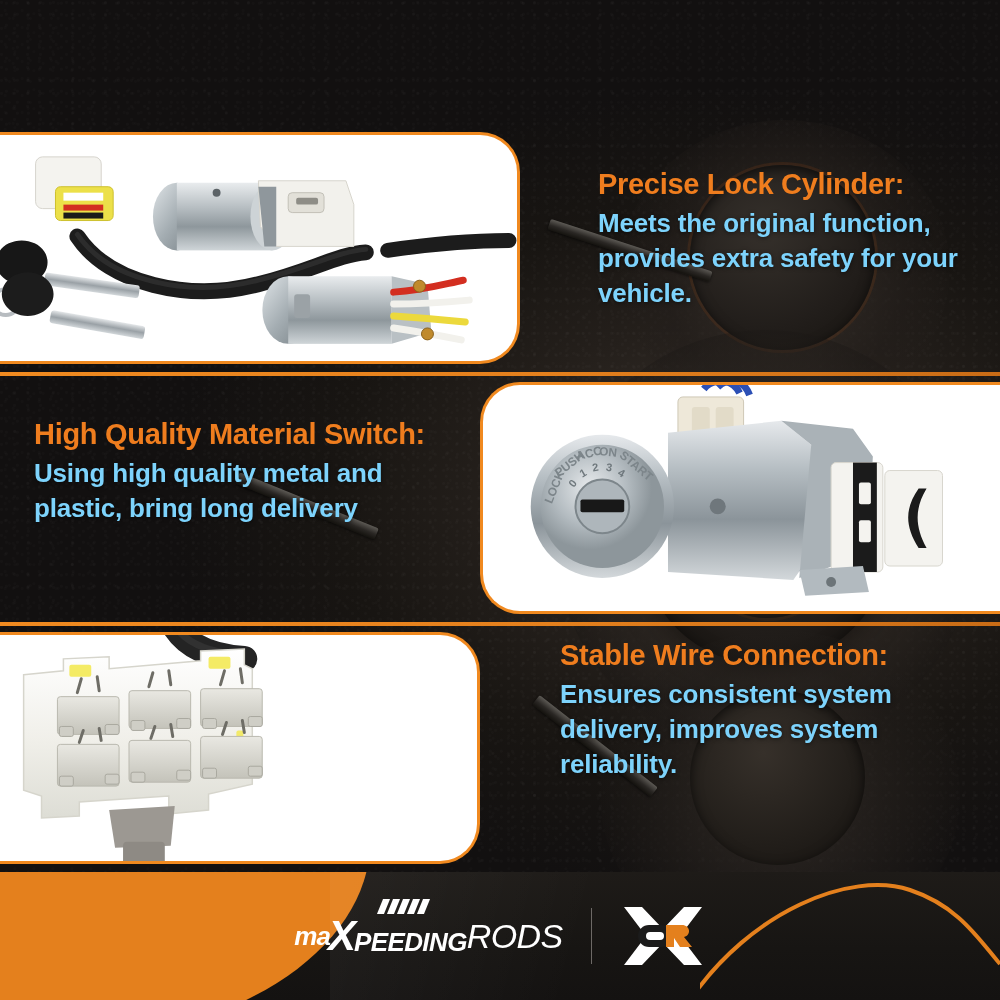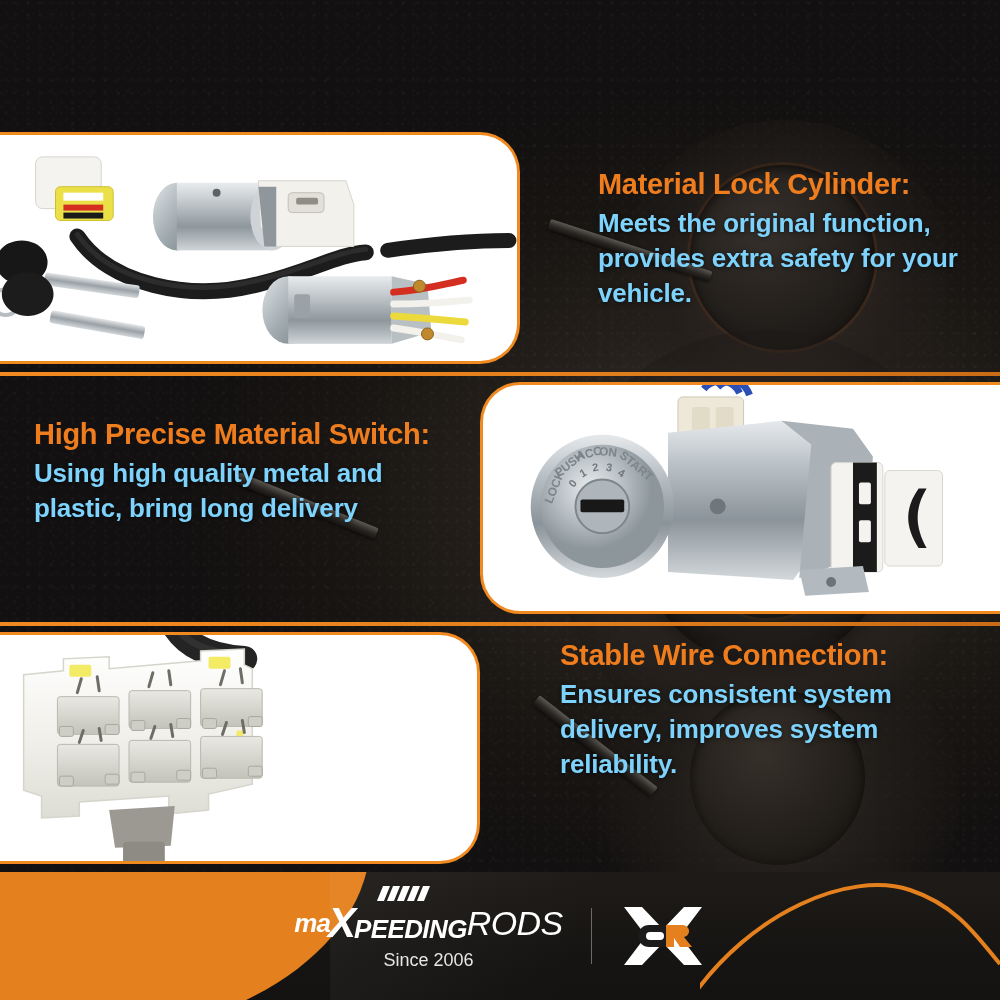--- a/index.html
+++ b/index.html
@@ -431,26 +431,26 @@
         <rect x="244" y="134" width="14" height="10" rx="2"></rect>
         <rect x="290" y="132" width="14" height="10" rx="2"></rect>
       </g>
 
       <path d="M150 176 L216 172 L212 212 L156 214 Z" fill="#9c9892"></path>
       <rect x="164" y="208" width="42" height="26" rx="4" fill="#8e8a84"></rect>
     </svg>
   </div>
 
   <div id="txt1" class="txt">
-    <h3>Material Lock Cylinder:</h3>
+    <h3>Precise Lock Cylinder:</h3>
     <p>Meets the original function, provides extra safety for your vehicle.</p>
   </div>
 
   <div id="txt2" class="txt">
-    <h3>High Precise Material Switch:</h3>
+    <h3>High Quality Material Switch:</h3>
     <p>Using high quality metal and plastic, bring long delivery</p>
   </div>
 
   <div id="txt3" class="txt">
     <h3>Stable Wire Connection:</h3>
     <p>Ensures consistent system delivery, improves system reliability.</p>
   </div>
 
   <div class="footer">
     <div class="footer-orange"></div>
@@ -469,21 +469,20 @@
               <i></i>
               <i></i>
               <i></i>
               <i></i>
           </span>
           <span class="b-max">ma</span>
           <span class="b-x">X</span>
           <span class="b-peeding">peeding</span>
           <span class="b-rods">RODS</span>
         </div>
-        <div class="b-since">Since 2006</div>
       </div>
 
       <div class="logo-sep"></div>
 
       <div class="xqr">
         <svg viewBox="0 0 86 62" width="86" height="62">
           <path d="M4 2 L22 2 L43 24 L64 2 L82 2 L60 31 L82 60 L64 60 L43 38 L22 60 L4 60 L26 31 Z" fill="#ffffff"></path>
           <rect x="18" y="20" width="34" height="22" rx="11" fill="#1b1b1b"></rect>
           <rect x="26" y="27" width="18" height="8" rx="4" fill="#ffffff"></rect>
           <path d="M46 20 L62 20 C 70 20, 72 30, 64 32 L72 42 L60 42 L54 33 L54 42 L46 42 Z" fill="#e4801d"></path>

